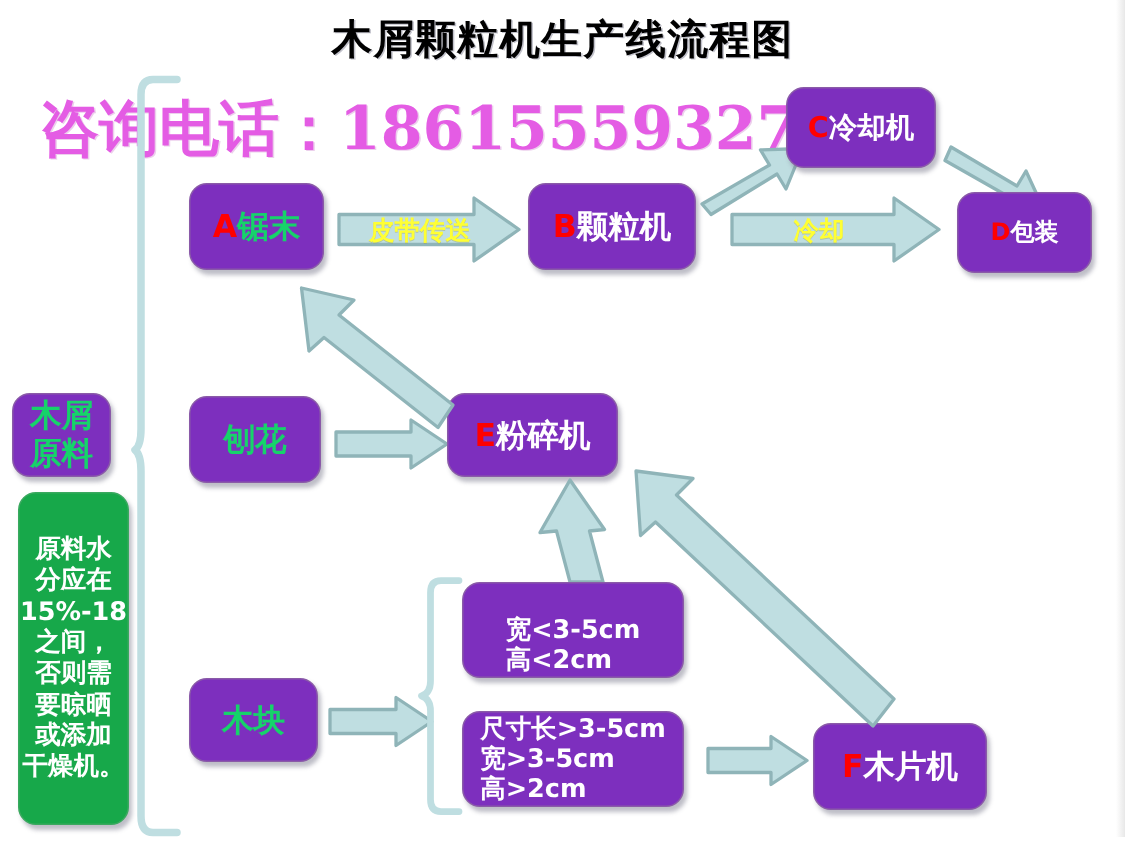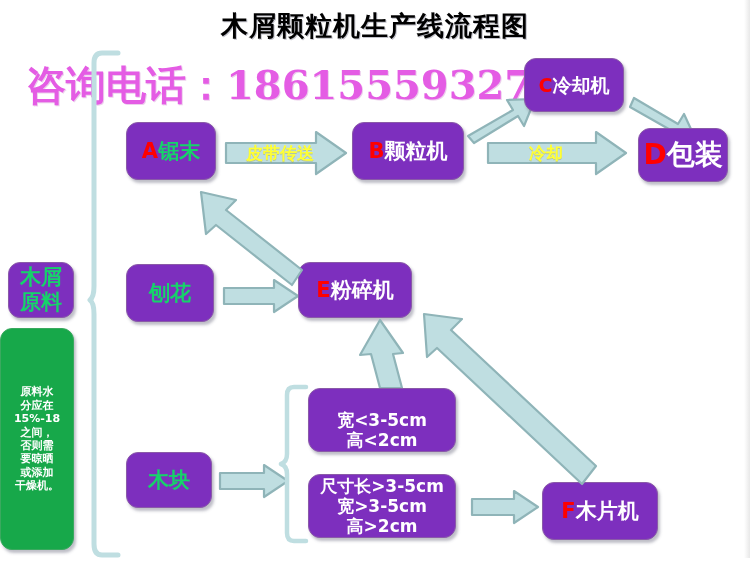--- a/index.html
+++ b/index.html
@@ -30,21 +30,21 @@
   }
 
   
   .box{
     position:absolute; box-sizing:border-box;
     background:#7d2fbe;
     border:1px solid #8a5aa8;
     border-radius:12px;
     box-shadow:2px 3px 3px rgba(110,110,130,.45);
     display:flex; align-items:center; justify-content:center;
-    text-align:center; line-height:1.18;
+    line-height:1.18;
     font-family:"DejaVu Sans","Liberation Sans",sans-serif;
     font-weight:bold; color:#ffffff;
   }
   .box .tag{ color:#ff0000; }
   .box.green-txt{ color:#16d36a; }
   .greenbox{
     position:absolute; box-sizing:border-box;
     background:#17a84a; border:1px solid #3aa95f; border-radius:12px;
     box-shadow:2px 3px 3px rgba(110,110,130,.45);
     display:flex; align-items:center; justify-content:center; text-align:center;
@@ -114,32 +114,32 @@
     </svg>
   </div>
 
   <div class="arrow" style="left:486px; top:130px;">
     <svg width="142" height="46" viewBox="0 0 142 46">
       <polygon class="apoly" points="2,13 110,13 110,2 140,23 110,44 110,33 2,33"></polygon>
     </svg>
   </div>
   <div class="alabel" style="left:498px; top:142px; width:96px; height:22px;">冷却</div>
 
-  <div class="box" style="left:638px; top:128px; width:90px; height:54px; font-size:28px;">
+  <div class="box" style="left:638px; top:128px; width:90px; height:54px; font-size:16px;">
     <span><span class="tag">D</span><span>包装</span></span>
   </div>
 
   <div class="box green-txt" style="left:8px; top:262px; width:66px; height:56px; font-size:21px;">
     <span>
       <span>木屑</span><br>
       <span>原料</span>
     </span>
   </div>
 
-  <div class="greenbox" style="left:0; top:328px; width:74px; height:222px; font-size:11px;">
+  <div class="greenbox" style="left:12px; top:328px; width:74px; height:222px; font-size:17px;">
     <span>
       <span>原料水</span><br>
       <span>分应在</span><br>
       <span>15%-18</span><br>
       <span>之间，</span><br>
       <span>否则需</span><br>
       <span>要晾晒</span><br>
       <span>或添加</span><br>
       <span>干燥机。</span>
     </span>

